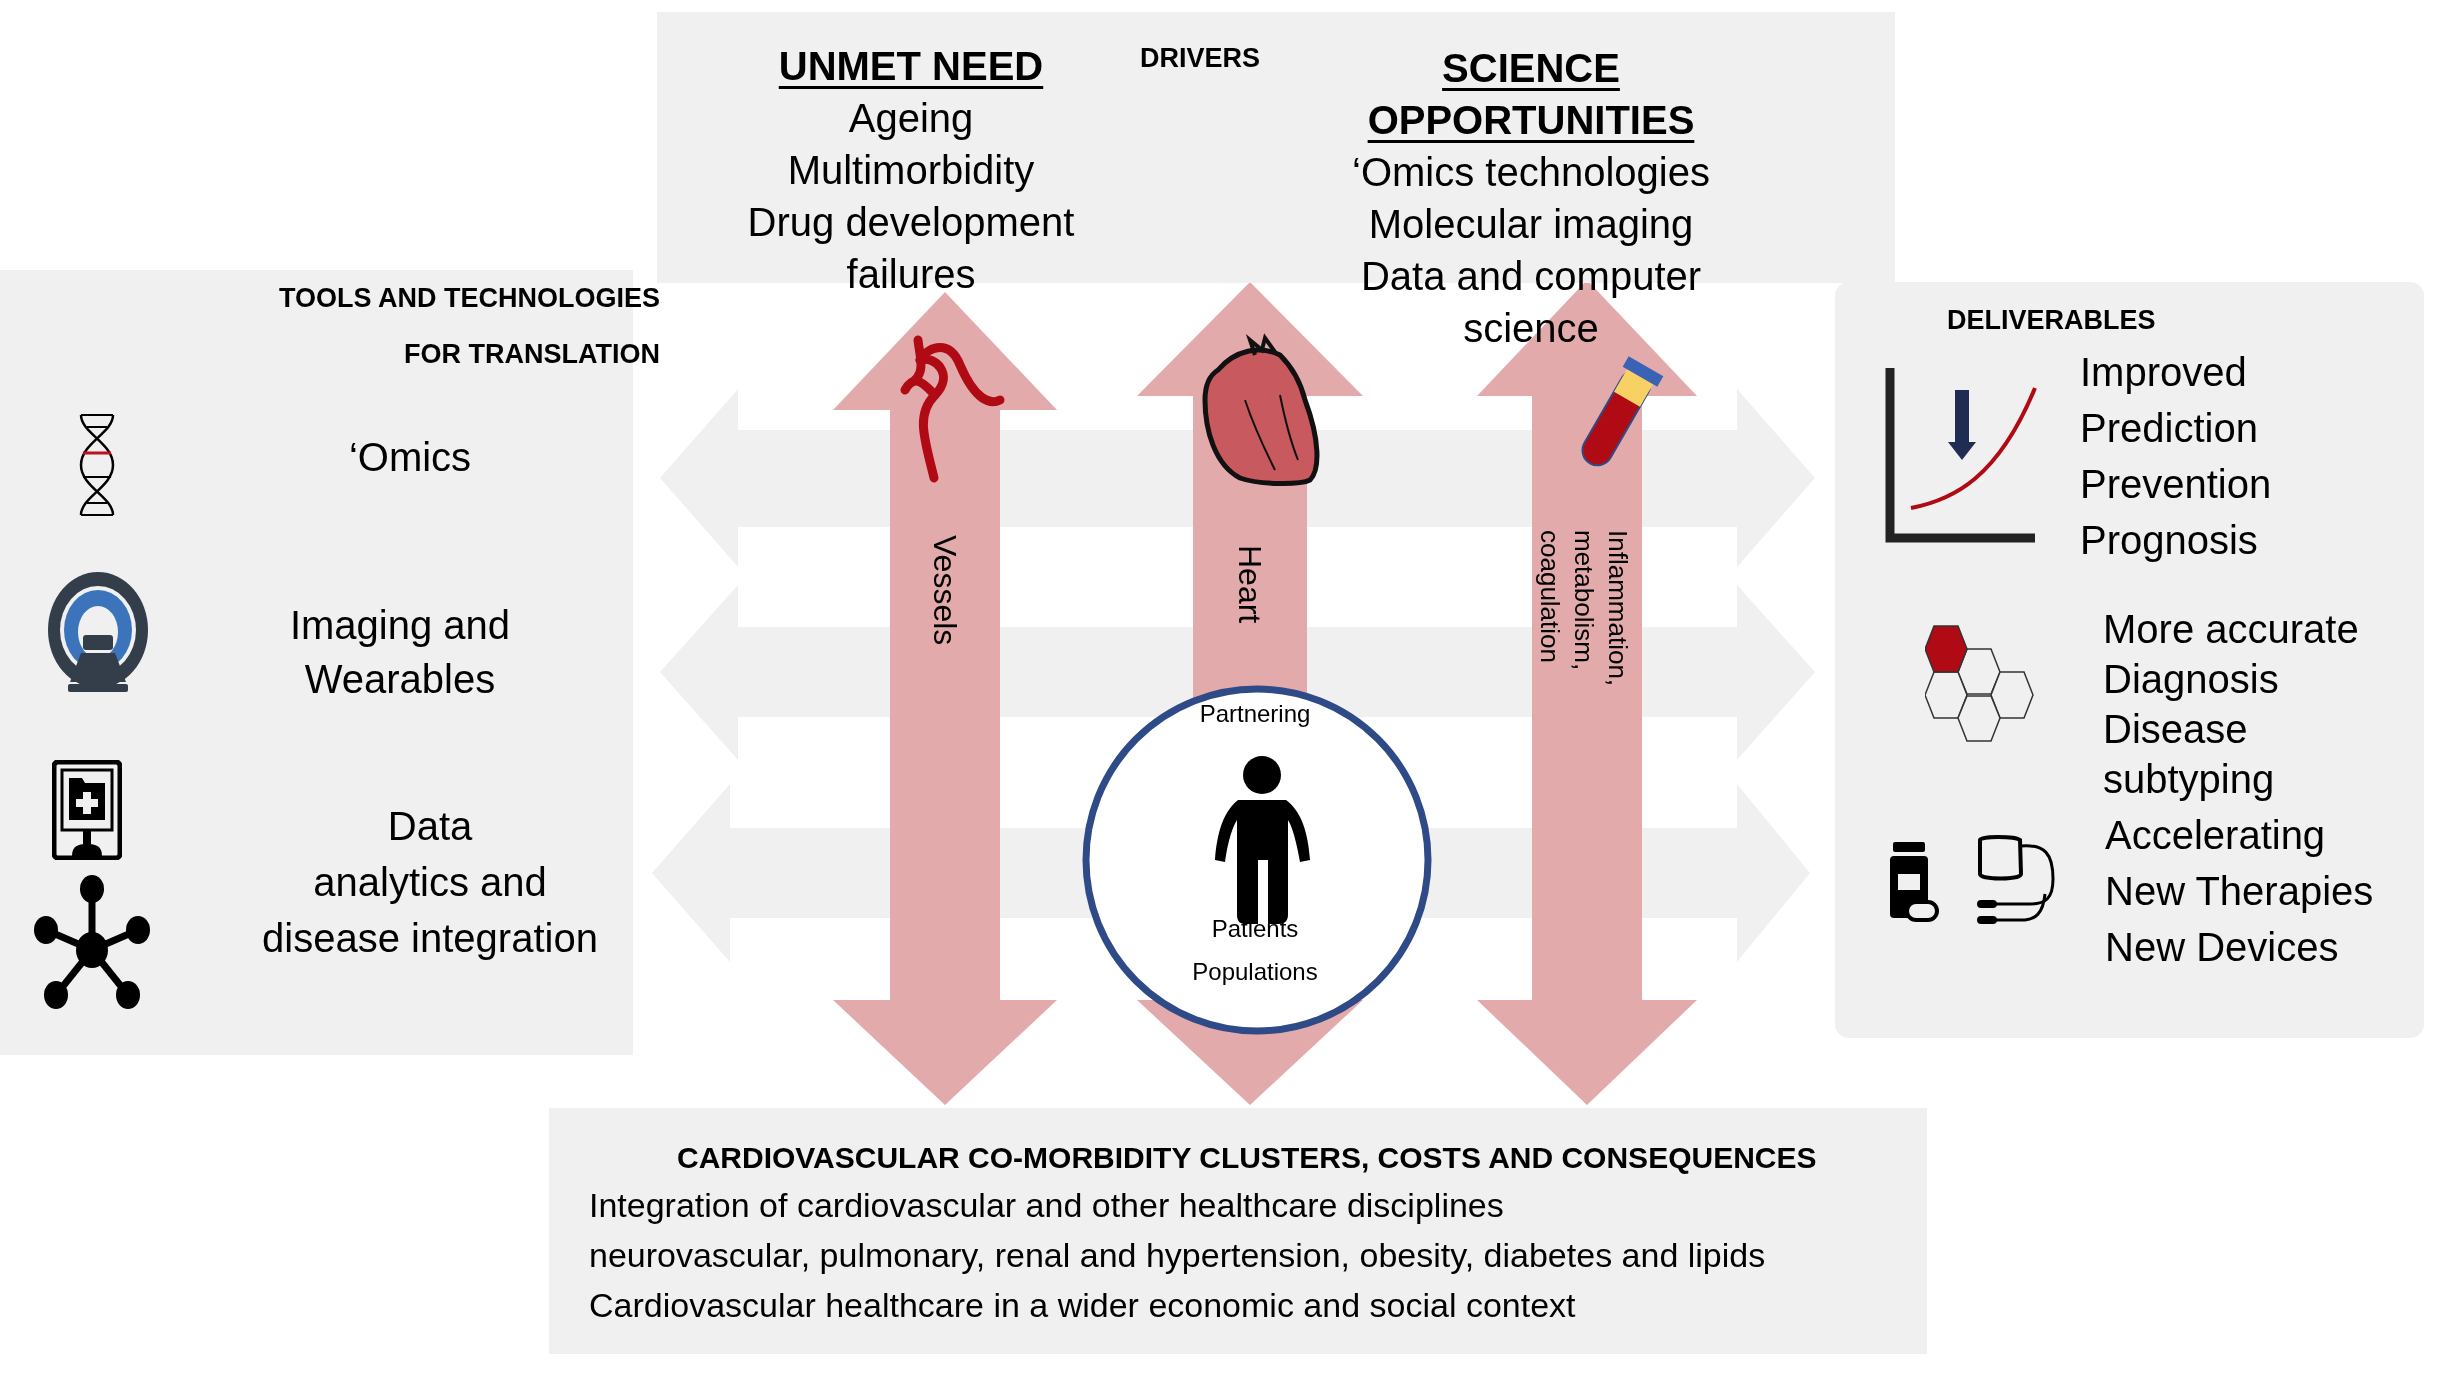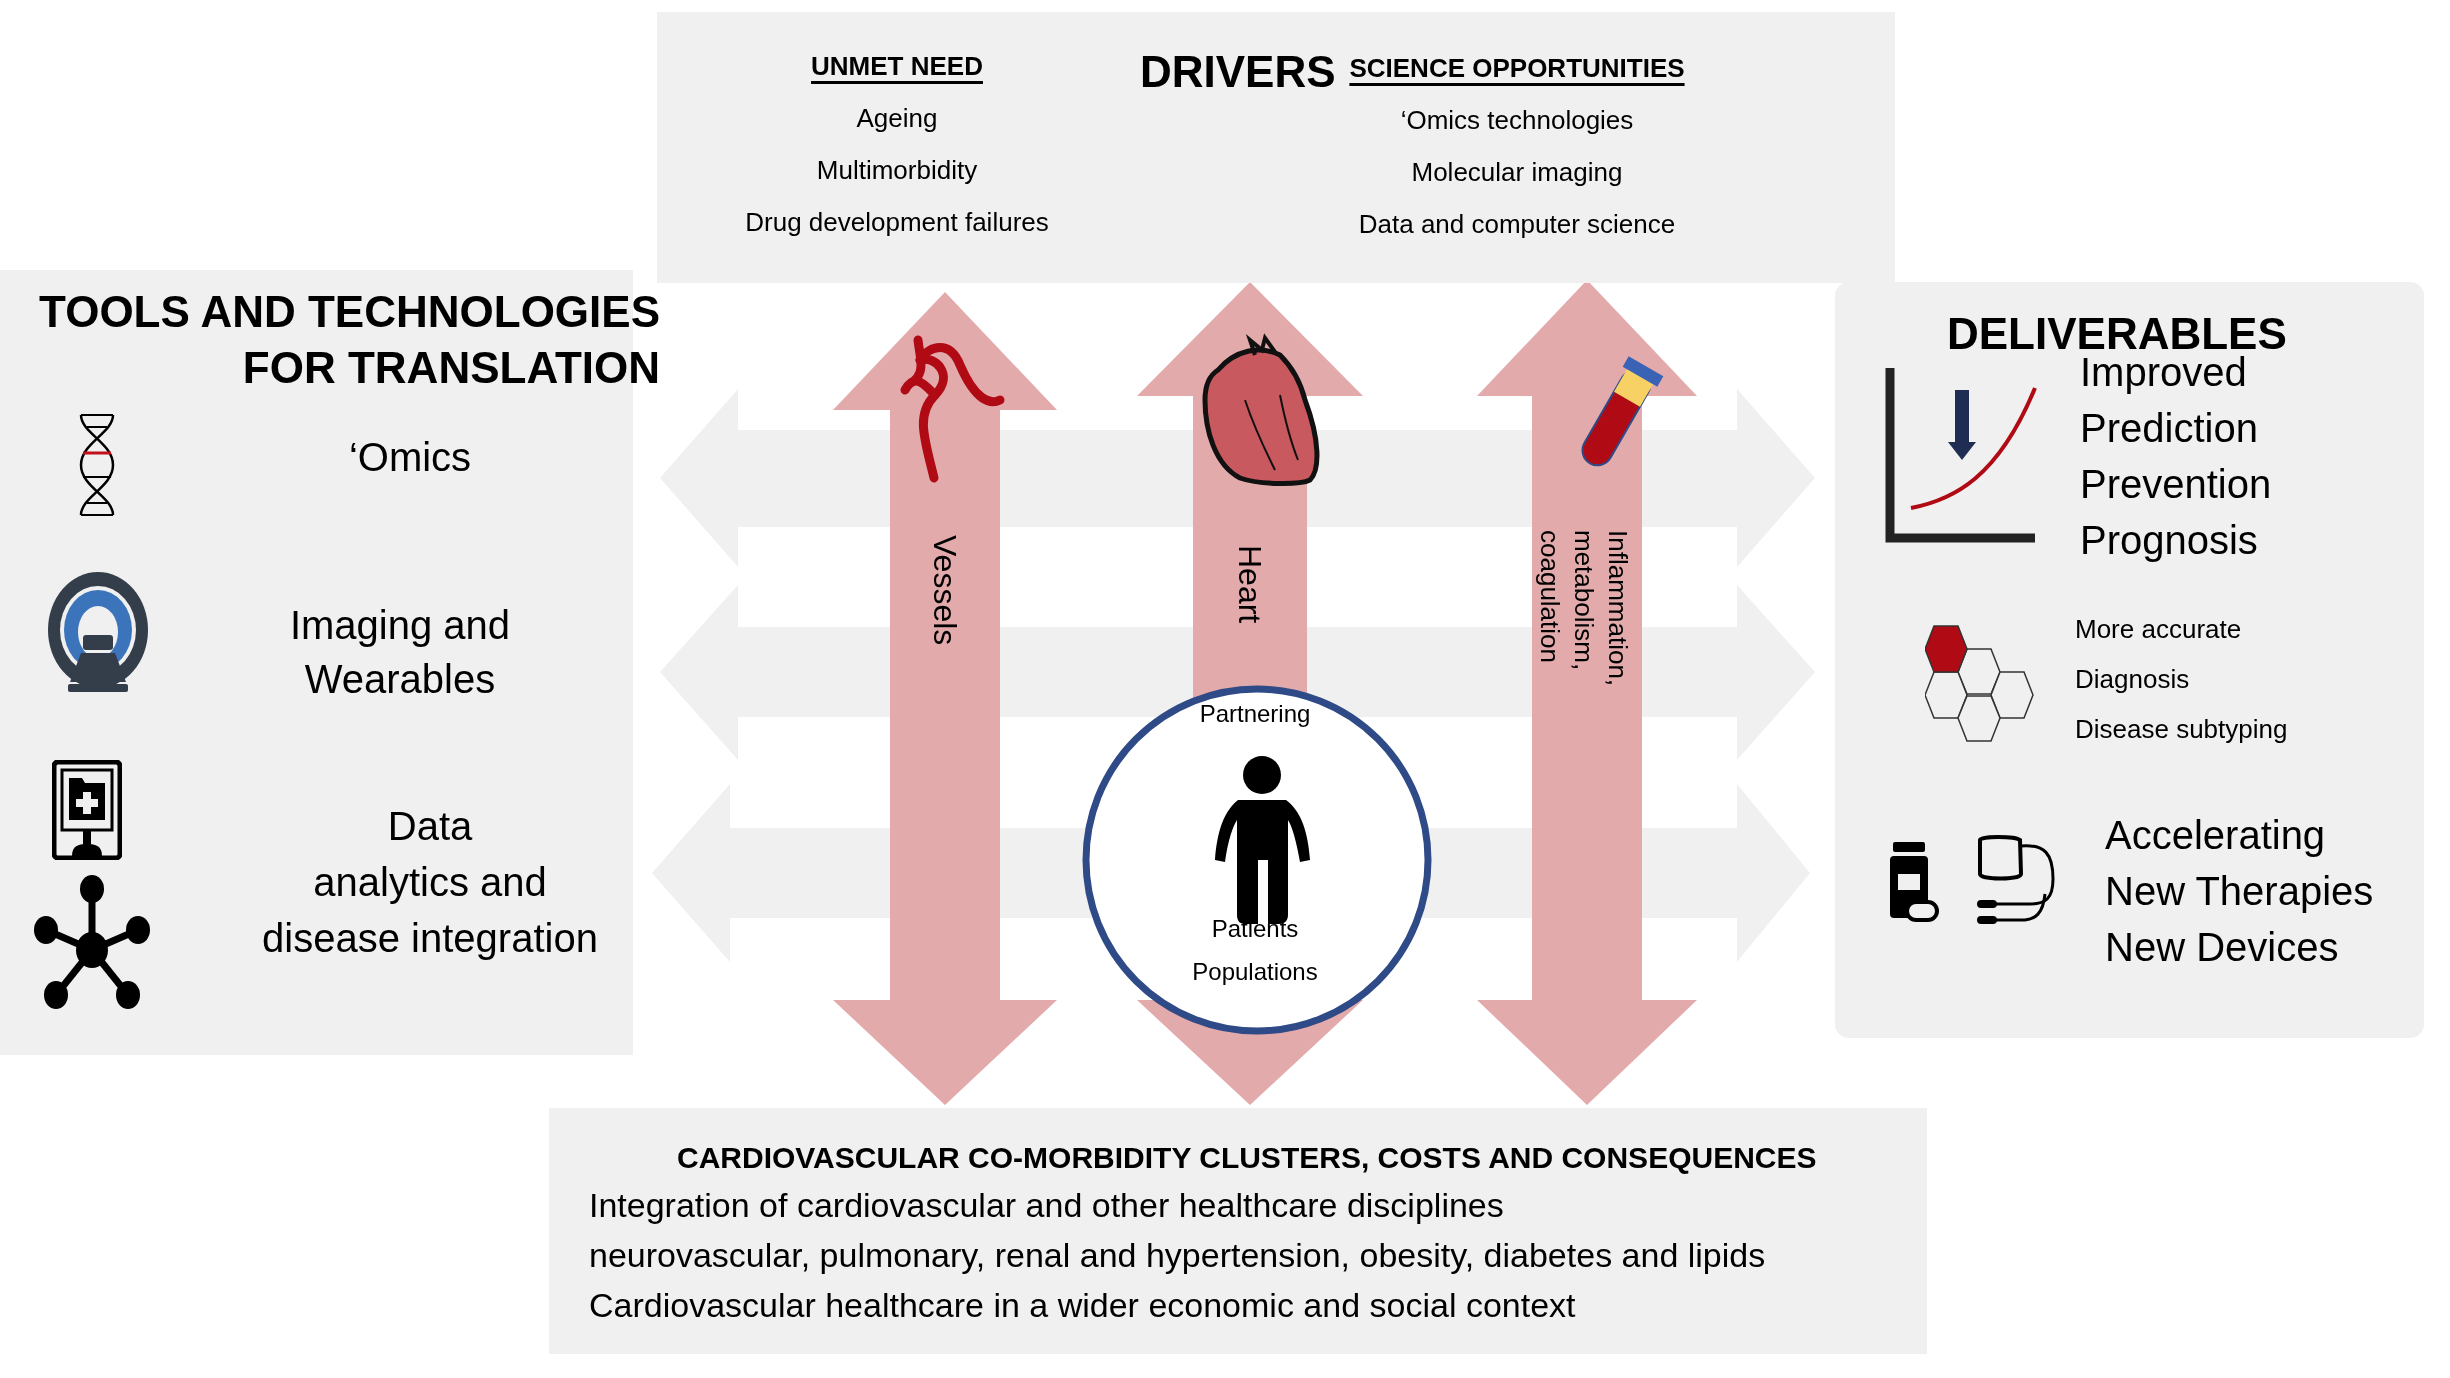--- a/index.html
+++ b/index.html
@@ -9,23 +9,23 @@
   .center { text-align:center; }
   .hd { font-weight:bold; }
   .u { text-decoration:underline; text-underline-offset:6px; text-decoration-thickness:3px; }
 
   #drivers { left:657px; top:12px; width:1238px; height:271px; }
   #tools { left:0; top:270px; width:633px; height:785px; }
   #deliv { left:1835px; top:282px; width:589px; height:756px;border-radius:14px; }
   #bottom { left:549px; top:1108px; width:1378px; height:246px; }
 
   .t34 { font-size:34px; line-height:50px; }
-  .t36 { font-size:26px; line-height:52px; }
+  .t36 { font-size:40px; line-height:52px;margin-left:28px; }
   .t40 { font-size:40px; line-height:54px; }
-  .t38 { font-size:44px; line-height:56px;margin-top:14px; }
+  .t38 { font-size:27px; line-height:56px; }
 
   #center-svg { position:absolute; left:0; top:0; }
   .vlabel { position:absolute; writing-mode:vertical-rl; font-size:32px; line-height:40px; color:#000; }
   .circle-text { position:absolute; font-size:24px; text-align:center; width:300px; }
 </style>
 </head>
 <body>
 
 <svg id="center-svg" width="2450" height="1378">
 

